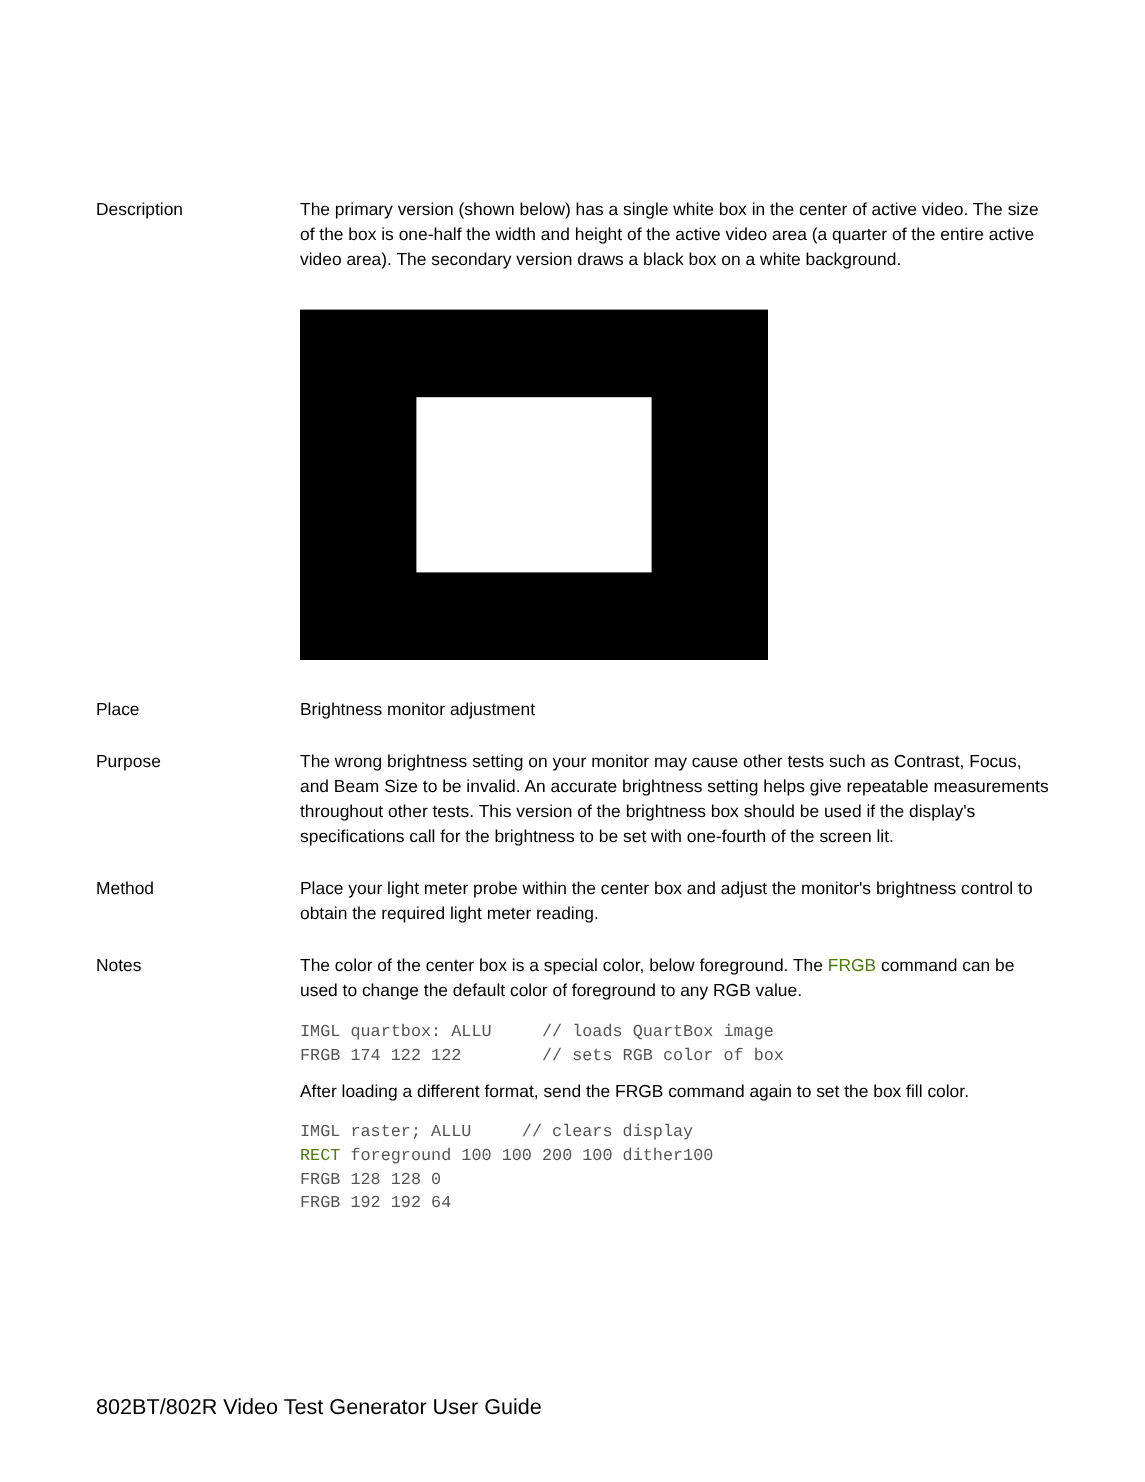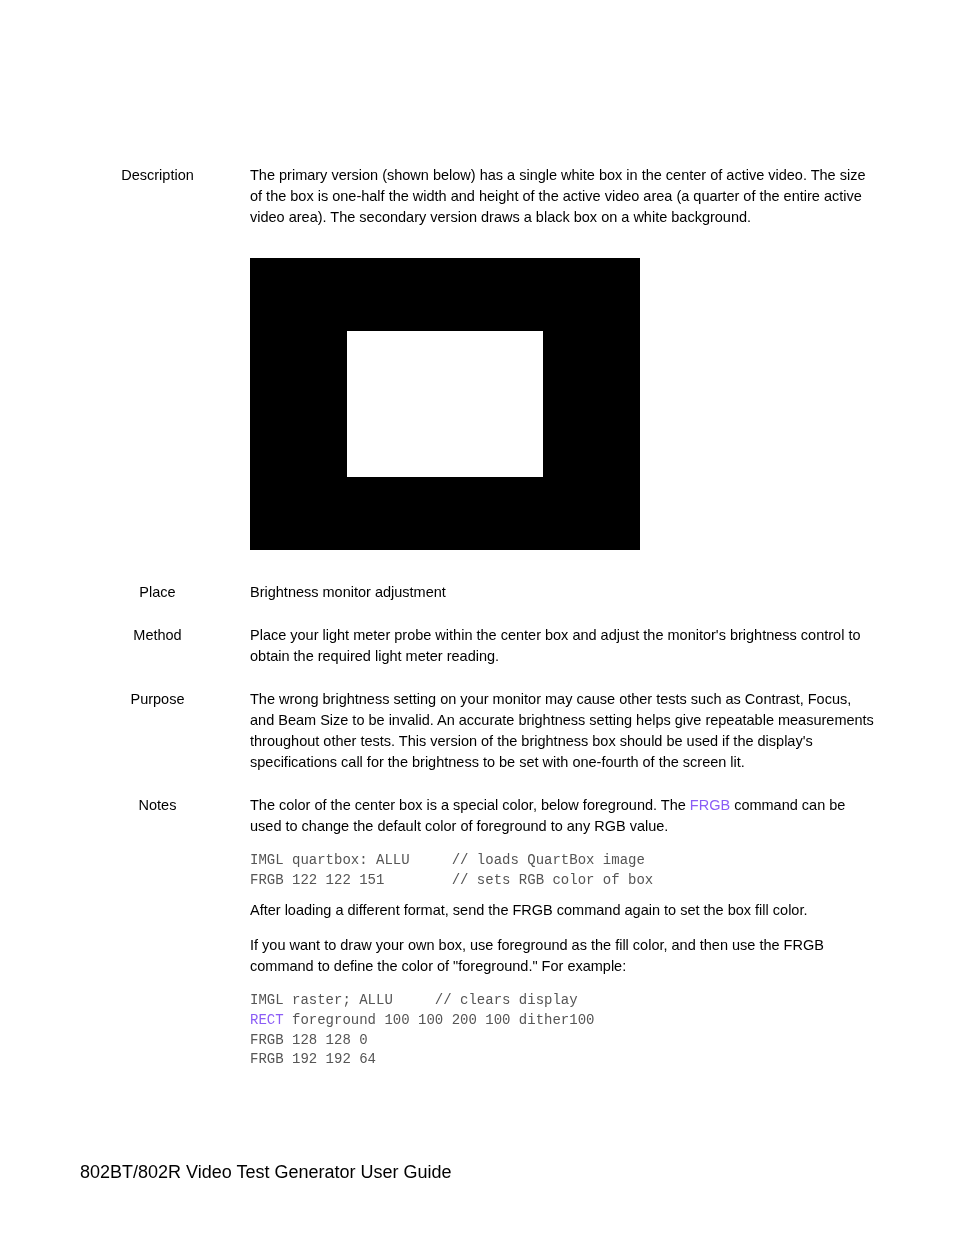--- a/index.html
+++ b/index.html
@@ -15,21 +15,21 @@
   .page {
     padding: 165px 80px 0 80px;
   }
   .row {
     display: flex;
     margin-bottom: 22px;
   }
   .label-col {
     width: 170px;
     flex-shrink: 0;
-    text-align: center;
+    text-align: left;
     padding-right: 15px;
     line-height: 1.45;
   }
   .content-col {
     flex: 1;
     line-height: 1.45;
   }
   .figure-wrap {
     margin: 8px 0 10px 0;
   }
@@ -48,21 +48,21 @@
     background: #fff;
   }
   .codeblock {
     font-family: "Courier New", Courier, monospace;
     font-size: 14px;
     white-space: pre;
     line-height: 1.4;
     margin: 6px 0 10px 0;
     color: #555;
   }
-  .link { color: #8b5cf6; }
+  .link { color: #4d7c0f; }
   .para { margin-bottom: 14px; }
   .footer {
     position: absolute;
     left: 80px;
     bottom: 52px;
     font-size: 18px;
   }
 </style>
 </head>
 <body>
@@ -84,39 +84,38 @@
       </div>
     </div>
   </div>
 
   <div class="row">
     <div class="label-col">Place</div>
     <div class="content-col">Brightness monitor adjustment</div>
   </div>
 
   <div class="row">
-    <div class="label-col">Method</div>
-    <div class="content-col">Place your light meter probe within the center box and adjust the monitor's brightness control to obtain the required light meter reading.</div>
+    <div class="label-col">Purpose</div>
+    <div class="content-col">The wrong brightness setting on your monitor may cause other tests such as Contrast, Focus, and Beam Size to be invalid. An accurate brightness setting helps give repeatable measurements throughout other tests. This version of the brightness box should be used if the display's specifications call for the brightness to be set with one-fourth of the screen lit.</div>
   </div>
 
   <div class="row">
-    <div class="label-col">Purpose</div>
-    <div class="content-col">The wrong brightness setting on your monitor may cause other tests such as Contrast, Focus, and Beam Size to be invalid. An accurate brightness setting helps give repeatable measurements throughout other tests. This version of the brightness box should be used if the display's specifications call for the brightness to be set with one-fourth of the screen lit.</div>
+    <div class="label-col">Method</div>
+    <div class="content-col">Place your light meter probe within the center box and adjust the monitor's brightness control to obtain the required light meter reading.</div>
   </div>
 
   <div class="row">
     <div class="label-col">Notes</div>
     <div class="content-col">
       <div class="para">
         <span>The color of the center box is a special color, below foreground. The </span><span class="link">FRGB</span><span> command can be used to change the default color of foreground to any RGB value.</span>
       </div>
       <div class="codeblock">IMGL quartbox: ALLU     // loads QuartBox image
-FRGB 122 122 151        // sets RGB color of box</div>
+FRGB 174 122 122        // sets RGB color of box</div>
       <div class="para">After loading a different format, send the FRGB command again to set the box fill color.</div>
-      <div class="para">If you want to draw your own box, use foreground as the fill color, and then use the FRGB command to define the color of "foreground." For example:</div>
       <div class="codeblock"><span>IMGL raster; ALLU     // clears display</span>
 <span class="link">RECT</span><span> foreground 100 100 200 100 dither100</span>
 <span>FRGB 128 128 0</span>
 <span>FRGB 192 192 64</span></div>
     </div>
   </div>
 
 </div>
 
 <div class="footer">802BT/802R Video Test Generator User Guide</div>

